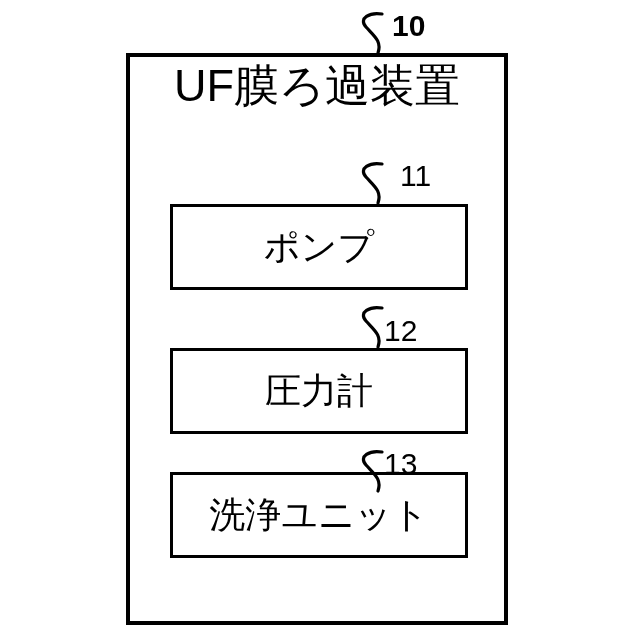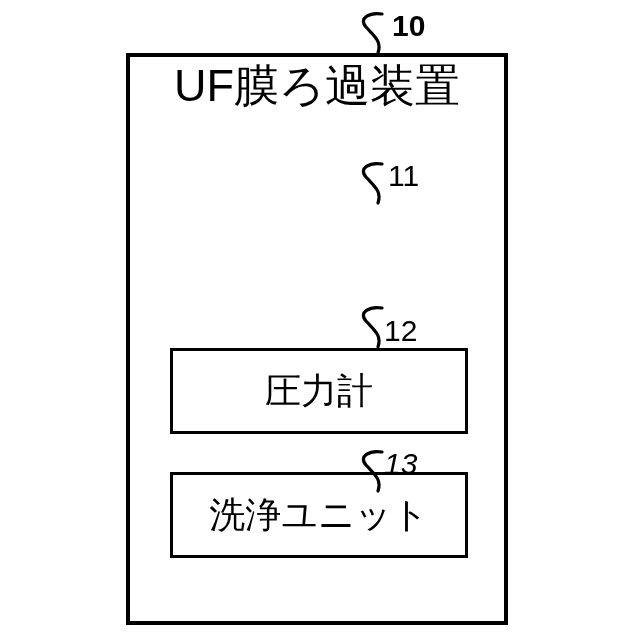--- a/index.html
+++ b/index.html
@@ -72,23 +72,23 @@
 
   
   .ref-num {
     position: absolute;
     font-size: 30px;
     line-height: 30px;
     color: #000000;
     white-space: nowrap;
   }
   .ref-10 { left: 392px; top: 11px; font-weight: bold; }
-  .ref-11 { left: 388px; top: 161px; }
+  .ref-11 { left: 400px; top: 161px; }
   .ref-12 { left: 384px; top: 316px; }
-  .ref-13 { left: 384px; top: 449px; font-style: italic; }
+  .ref-13 { left: 384px; top: 449px; }
 
   
   .leader {
     position: absolute;
     width: 40px;
     height: 48px;
     overflow: visible;
   }
   .leader-10 { left: 356px; top: 12px; }
   .leader-11 { left: 356px; top: 162px; }
@@ -108,20 +108,23 @@
 
   <div class="outer-box"></div>
 
   <div class="outer-title">UF膜ろ過装置</div>
 
   <span class="ref-num ref-10">10</span>
   <svg class="leader leader-10" viewBox="0 0 40 48">
     <path d="M 26 2 C 14 0 2 6 10 15 C 18 24 26 29 22 41"></path>
   </svg>
 
+  <div class="inner-box box-pump">
+    <span class="inner-label">ポンプ</span>
+  </div>
   <span class="ref-num ref-11">11</span>
   <svg class="leader leader-11" viewBox="0 0 40 48">
     <path d="M 26 2 C 14 0 2 6 10 15 C 18 24 26 29 22 41"></path>
   </svg>
 
   <div class="inner-box box-gauge">
     <span class="inner-label">圧力計</span>
   </div>
   <span class="ref-num ref-12">12</span>
   <svg class="leader leader-12" viewBox="0 0 40 48">

